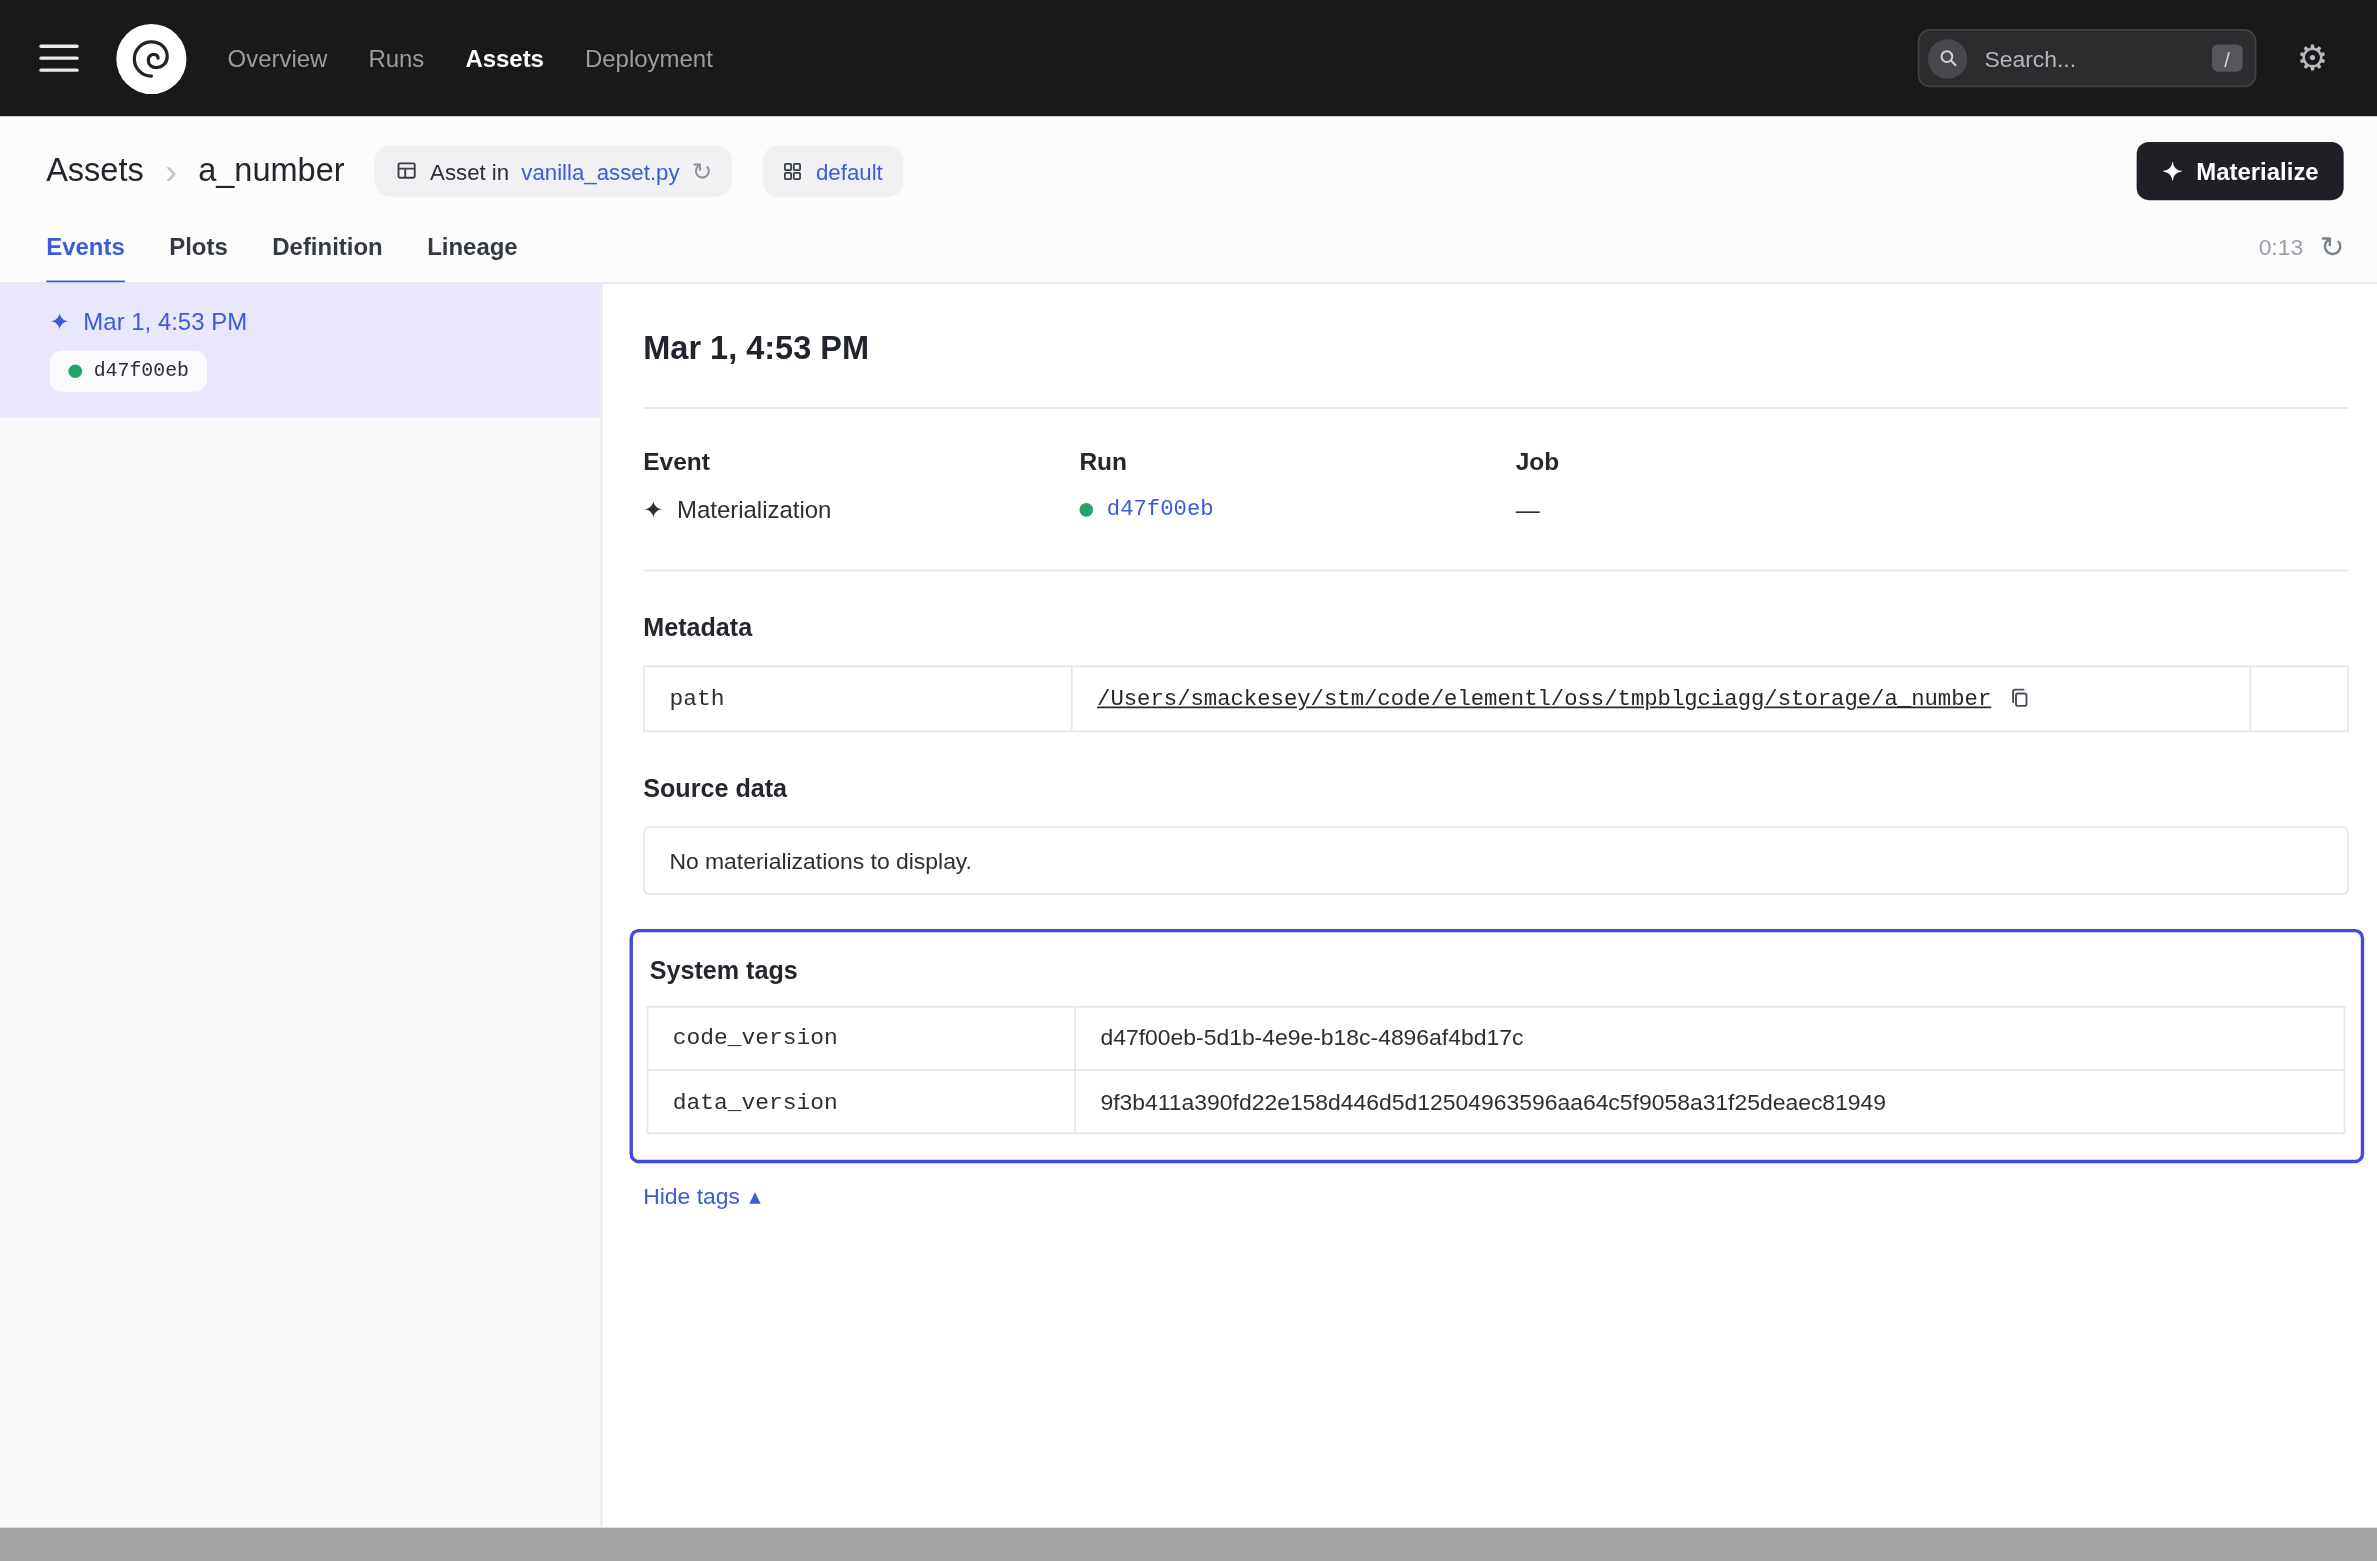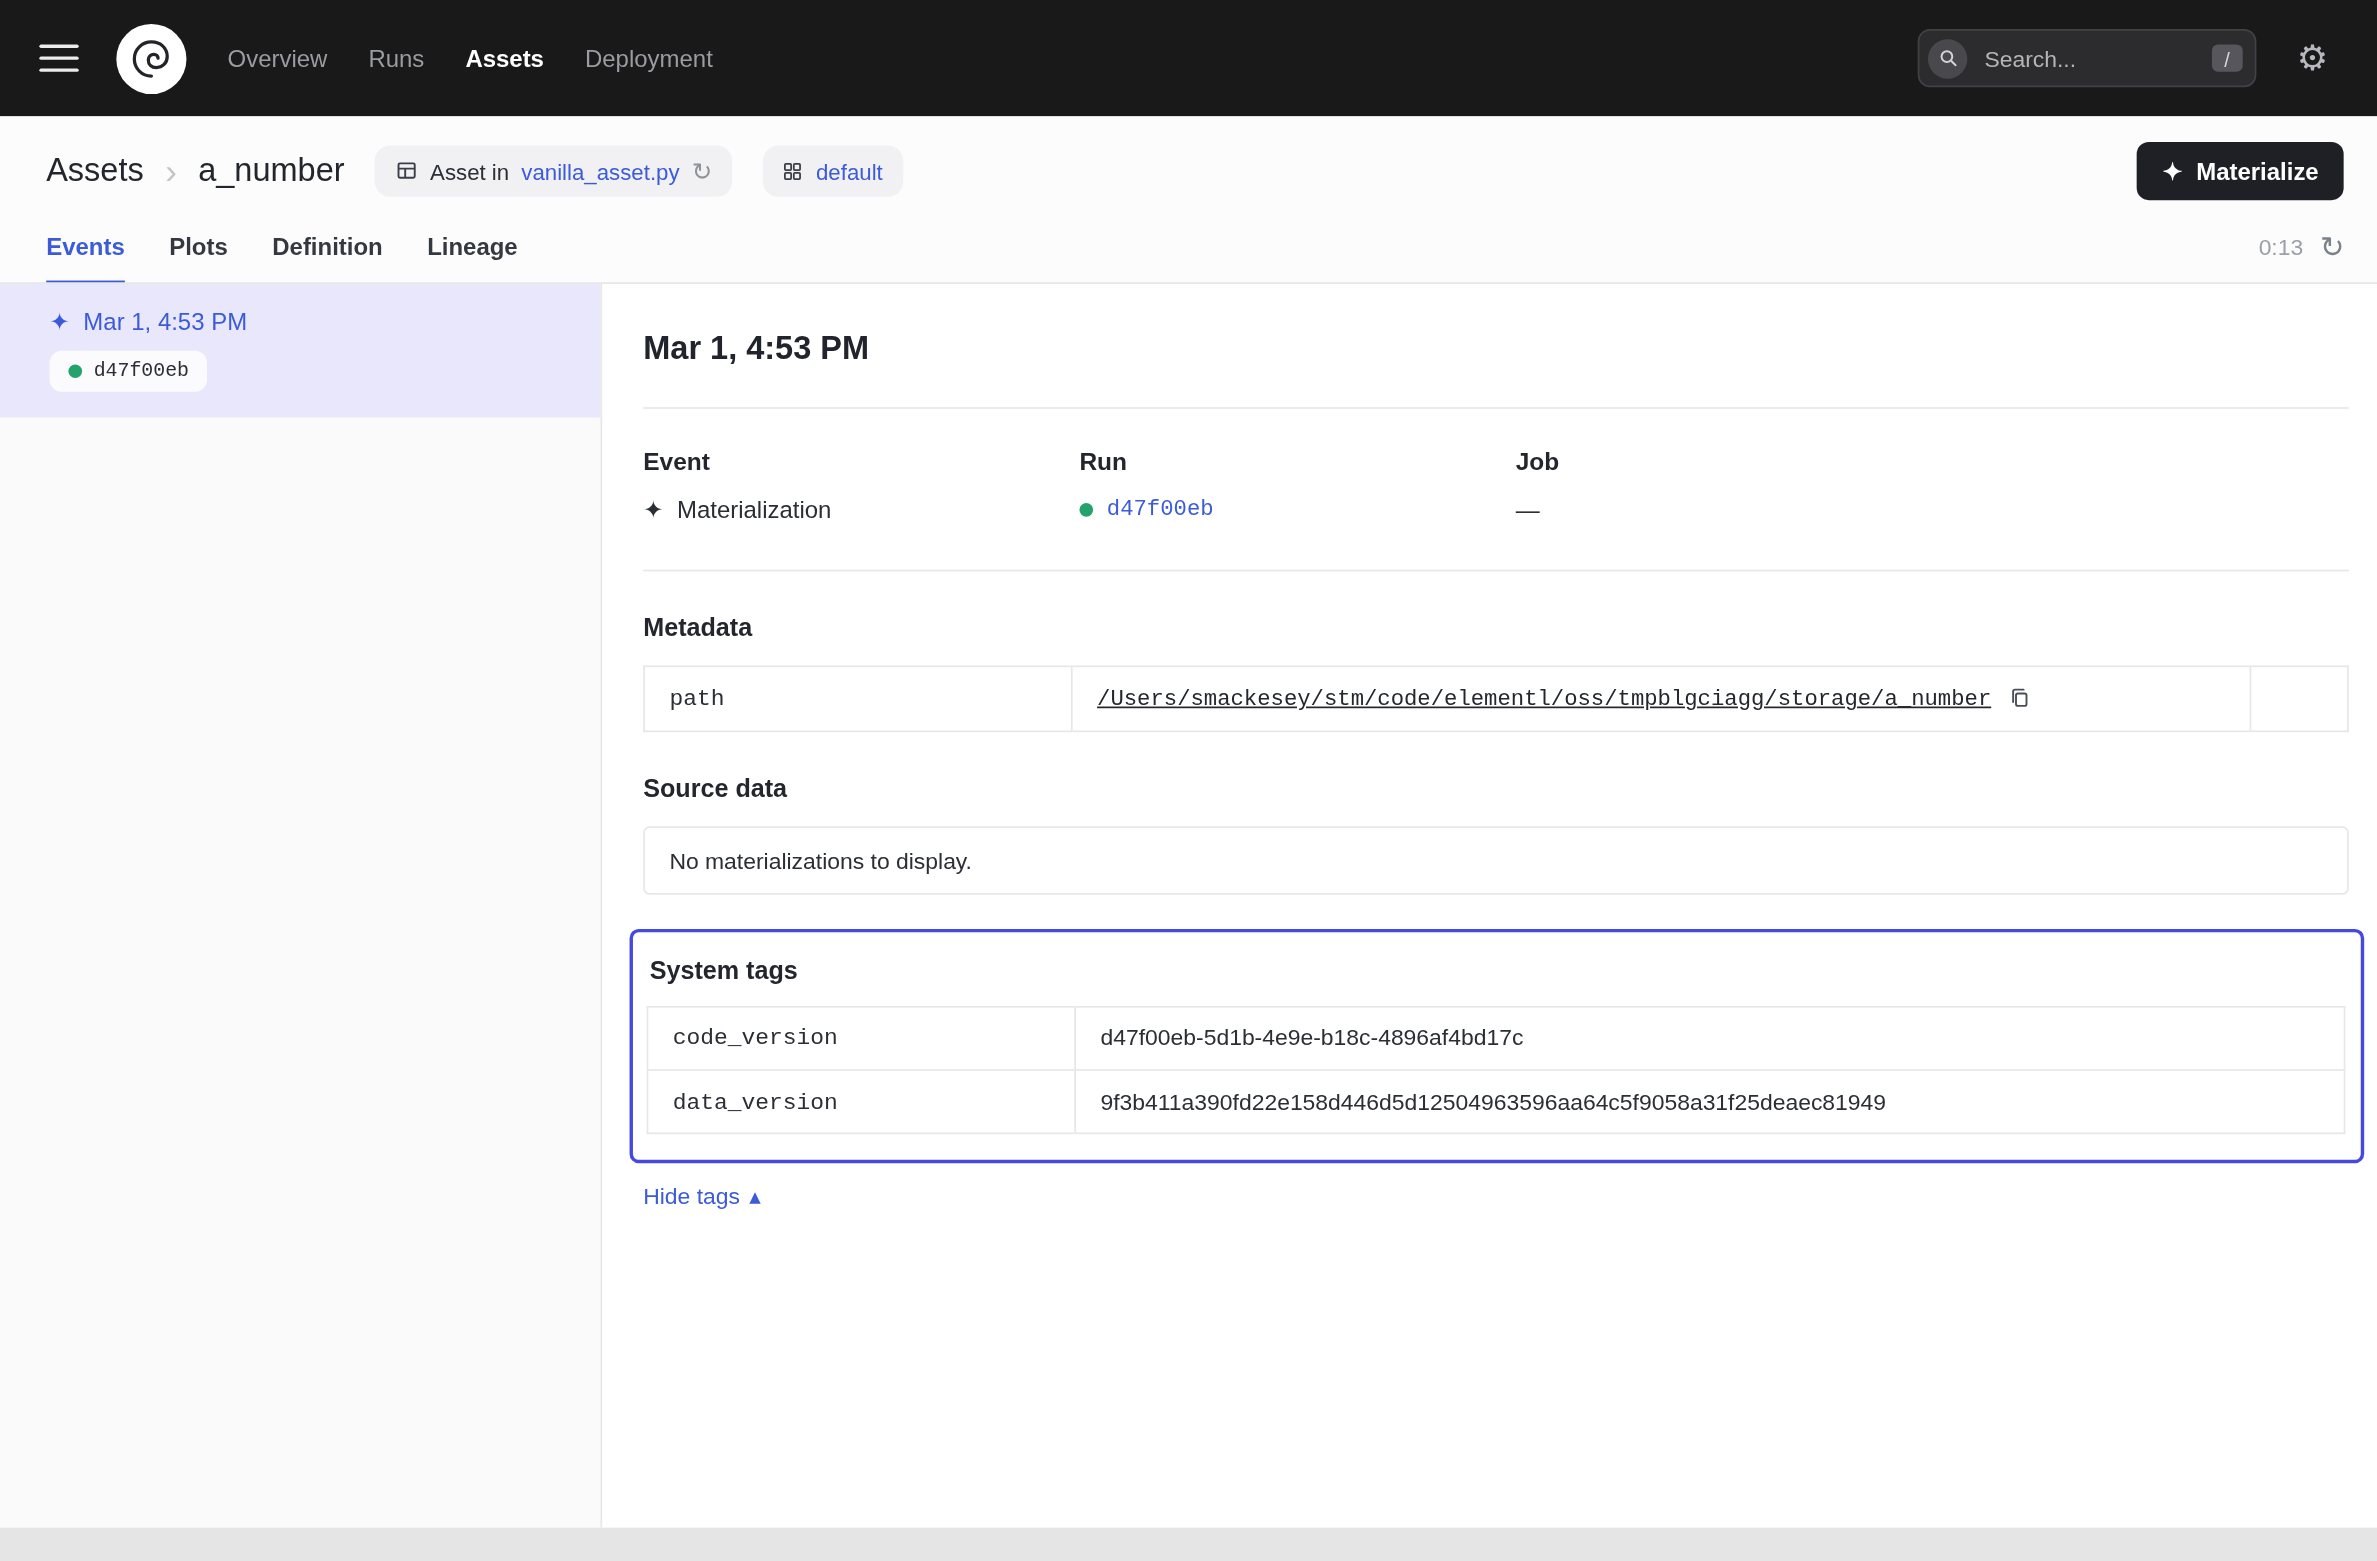--- a/index.html
+++ b/index.html
@@ -1,16 +1,16 @@
 <!DOCTYPE html>
 <html style="font-size:14.3px"><head>
 <meta charset="utf-8">
 <style>
   html,body{margin:0;padding:0;background:#fff;}
-  .stage{width:2377px;height:1561px;overflow:hidden;position:relative;background:#e5e5e5;}
+  .stage{width:2377px;height:1561px;overflow:hidden;position:relative;background:#a3a3a3;}
   .scale{width:1390px;height:913px;transform:scale(1.7107);transform-origin:0 0;
          font-family:"Liberation Sans",sans-serif;color:#23262d;}
 
   
   .topnav{height:68px;background:#191919;display:flex;align-items:center;
           padding:0 23px;box-sizing:border-box;}
   .hamburger{width:23px;display:flex;flex-direction:column;gap:4.9px;background:none;
              border:none;cursor:pointer;padding:0;}
   .hamburger span{height:2.3px;background:#ececec;border-radius:1.8px;display:block;}
   .logo{width:41px;height:41px;border-radius:50%;background:#fff;margin-left:22px;

